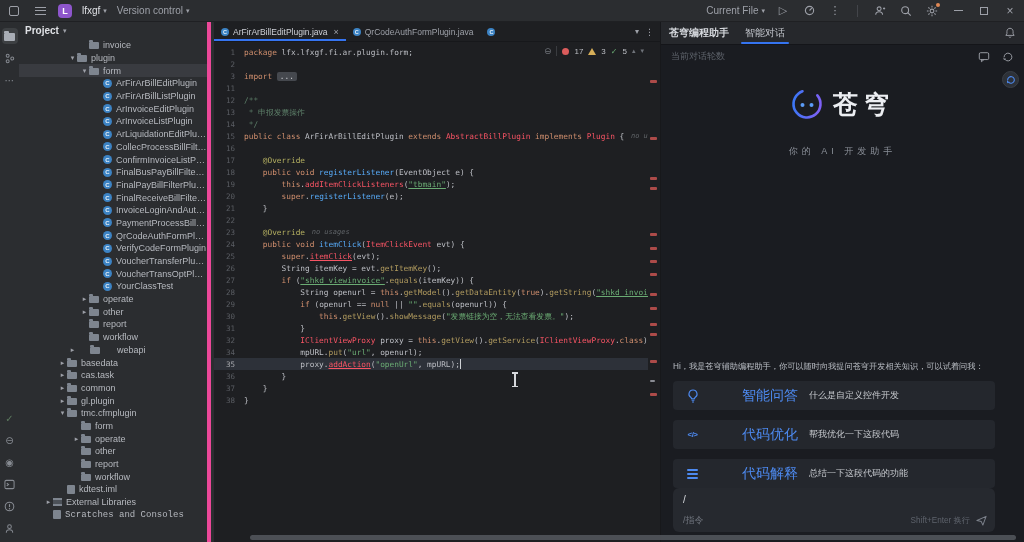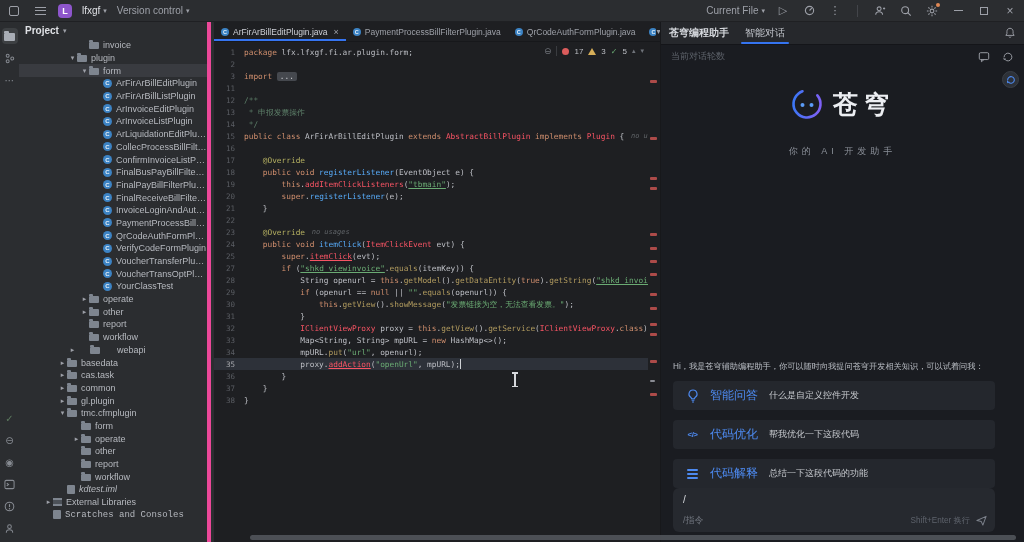--- a/index.html
+++ b/index.html
@@ -118,21 +118,21 @@
     border:1px solid #3a3f46;display:flex;align-items:center;justify-content:center;}
 
   .brand{position:absolute;top:42px;left:0;right:0;display:flex;align-items:center;justify-content:center;gap:9px;}
   .brand-name{font-size:25px;font-weight:bold;color:#eceef2;letter-spacing:6px;}
   .brand-sub{position:absolute;top:100px;left:0;right:0;text-align:center;font-size:9px;color:#8b9099;letter-spacing:4px;}
 
   .greeting{position:absolute;top:316px;left:12px;right:4px;font-size:8.2px;color:#b9bdc4;white-space:nowrap;overflow:hidden;}
 
   .card{position:absolute;left:12px;width:322px;height:29px;background:#24272d;border-radius:4px;
     display:flex;align-items:center;padding:0 13px;gap:11px;}
-  .card-tag{font-size:12px;color:#4d8af0;flex:none;}
+  .card-tag{font-size:14px;color:#4d8af0;flex:none;margin-left:32px;}
   .card-text{font-size:9px;color:#c6c9ce;white-space:nowrap;overflow:hidden;}
   .card-ic{flex:none;display:flex;align-items:center;justify-content:center;width:13px;}
   .ic-code{color:#4d8af0;font-size:8px;font-weight:bold;letter-spacing:-0.5px;}
   .ic-bars{display:inline-block;width:11px;height:2px;background:#4d8af0;border-radius:1px;box-shadow:0 4px 0 #4d8af0,0 8px 0 #4d8af0;margin-bottom:8px;}
 
   .chat-input{position:absolute;left:12px;top:443px;width:322px;height:44px;background:#26292f;border-radius:6px;padding:6px 10px;}
   .chat-value{font-size:10px;color:#d7dade;}
   .chat-footer{position:absolute;left:10px;right:8px;bottom:5px;display:flex;align-items:center;justify-content:space-between;}
   .cmd-label{font-size:9px;color:#6f747d;}
   .enter-hint{font-size:8.2px;color:#5d626b;display:flex;align-items:center;gap:6px;}
@@ -429,21 +429,21 @@
         <div class="trow" style="padding-left: 53px;">
           <span class="tarrow"></span>
           <span class="tico folder"></span>
           <span class="tlabel">report</span>
         </div>
         <div class="trow" style="padding-left: 53px;">
           <span class="tarrow"></span>
           <span class="tico folder"></span>
           <span class="tlabel">workflow</span>
         </div>
-        <div class="trow" style="padding-left: 39px; font-style: italic;">
+        <div class="trow" style="padding-left: 39px;">
           <span class="tarrow"></span>
           <span class="tico file"></span>
           <span class="tlabel">kdtest.iml</span>
         </div>
         <div class="trow" style="padding-left: 25px;">
           <span class="tarrow">▸</span>
           <span class="tico lib"></span>
           <span class="tlabel">External Libraries</span>
         </div>
         <div class="trow" style="padding-left: 25px; font-family: Liberation Mono, monospace;">
@@ -453,24 +453,20 @@
         </div>
       </div>
   </section>
 
   <section class="editor">
     <div class="tabbar" id="tabs">
         <div class="tab active">
           <span class="cdot">C</span>
           <span>ArFirArBillEditPlugin.java</span>
           <span class="tclose">×</span>
-        </div>
-        <div class="tab">
-          <span class="cdot">C</span>
-          <span>PaymentProcessBillFilterPlugin.java</span>
         </div>
         <div class="tab">
           <span class="cdot">C</span>
           <span>QrCodeAuthFormPlugin.java</span>
         </div>
         <div class="tab trunc">
           <span class="cdot">C</span>
         </div>
         <div class="tabbar-icons">
           <span>▾</span>
@@ -501,27 +497,27 @@
         <div class="code-line"><span class="gnum">16</span></div>
         <div class="code-line"><span class="gnum">17</span><span class="seg-a">    @Override</span></div>
         <div class="code-line"><span class="gnum">18</span><span class="seg-k">    public void </span><span class="seg-m">registerListener</span><span class="seg-t">(EventObject e) {</span></div>
         <div class="code-line"><span class="gnum">19</span><span class="seg-t">        </span><span class="seg-k">this</span><span class="seg-t">.</span><span class="seg-e">addItemClickListeners</span><span class="seg-t">(</span><span class="seg-su">"tbmain"</span><span class="seg-t">);</span></div>
         <div class="code-line"><span class="gnum">20</span><span class="seg-t">        </span><span class="seg-k">super</span><span class="seg-t">.</span><span class="seg-m">registerListener</span><span class="seg-t">(e);</span></div>
         <div class="code-line"><span class="gnum">21</span><span class="seg-t">    }</span></div>
         <div class="code-line"><span class="gnum">22</span></div>
         <div class="code-line"><span class="gnum">23</span><span class="seg-a">    @Override </span><span class="seg-h">no usages</span></div>
         <div class="code-line"><span class="gnum">24</span><span class="seg-k">    public void </span><span class="seg-m">itemClick</span><span class="seg-t">(</span><span class="seg-e">ItemClickEvent</span><span class="seg-t"> evt) {</span></div>
         <div class="code-line"><span class="gnum">25</span><span class="seg-t">        </span><span class="seg-k">super</span><span class="seg-t">.</span><span class="seg-eu">itemClick</span><span class="seg-t">(evt);</span></div>
+        <div class="code-line"><span class="gnum">26</span><span class="seg-t">        String itemKey = evt.</span><span class="seg-f">getItemKey</span><span class="seg-t">();</span></div>
         <div class="code-line"><span class="gnum">27</span><span class="seg-t">        </span><span class="seg-k">if </span><span class="seg-t">(</span><span class="seg-su">"shkd_viewinvoice"</span><span class="seg-t">.</span><span class="seg-f">equals</span><span class="seg-t">(itemKey)) {</span></div>
         <div class="code-line"><span class="gnum">28</span><span class="seg-t">            String openurl = </span><span class="seg-k">this</span><span class="seg-t">.</span><span class="seg-f">getModel</span><span class="seg-t">().</span><span class="seg-f">getDataEntity</span><span class="seg-t">(</span><span class="seg-k">true</span><span class="seg-t">).</span><span class="seg-f">getString</span><span class="seg-t">(</span><span class="seg-su">"shkd_invoiceurl"</span></div>
         <div class="code-line"><span class="gnum">29</span><span class="seg-t">            </span><span class="seg-k">if </span><span class="seg-t">(openurl == </span><span class="seg-k">null</span><span class="seg-t"> || </span><span class="seg-s">""</span><span class="seg-t">.</span><span class="seg-f">equals</span><span class="seg-t">(openurl)) {</span></div>
         <div class="code-line"><span class="gnum">30</span><span class="seg-t">                </span><span class="seg-k">this</span><span class="seg-t">.</span><span class="seg-f">getView</span><span class="seg-t">().</span><span class="seg-f">showMessage</span><span class="seg-t">(</span><span class="seg-s">"发票链接为空，无法查看发票。"</span><span class="seg-t">);</span></div>
         <div class="code-line"><span class="gnum">31</span><span class="seg-t">            }</span></div>
         <div class="code-line"><span class="gnum">32</span><span class="seg-t">            </span><span class="seg-e">IClientViewProxy</span><span class="seg-t"> proxy = </span><span class="seg-k">this</span><span class="seg-t">.</span><span class="seg-f">getView</span><span class="seg-t">().</span><span class="seg-f">getService</span><span class="seg-t">(</span><span class="seg-e">IClientViewProxy</span><span class="seg-t">.</span><span class="seg-k">class</span><span class="seg-t">);</span></div>
-        <div class="code-line"><span class="gnum">33</span><span class="seg-t">            Map&lt;String, String&gt; mpURL = </span><span class="seg-k">new</span><span class="seg-t"> HashMap&lt;&gt;();</span></div>
         <div class="code-line"><span class="gnum">34</span><span class="seg-t">            mpURL.</span><span class="seg-f">put</span><span class="seg-t">(</span><span class="seg-s">"url"</span><span class="seg-t">, openurl);</span></div>
         <div class="code-line hl"><span class="gnum">35</span><span class="seg-t">            proxy.</span><span class="seg-eu">addAction</span><span class="seg-t">(</span><span class="seg-s">"openUrl"</span><span class="seg-t">, mpURL);</span><span class="caret"></span></div>
         <div class="code-line"><span class="gnum">36</span><span class="seg-t">        }</span></div>
         <div class="code-line"><span class="gnum">37</span><span class="seg-t">    }</span></div>
         <div class="code-line"><span class="gnum">38</span><span class="seg-t">}</span></div>
       </div>
     <div class="estripe" id="marks">
         <div class="emark" style="top: 37px;"></div>
         <div class="emark" style="top: 94px;"></div>
         <div class="emark" style="top: 134px;"></div>

